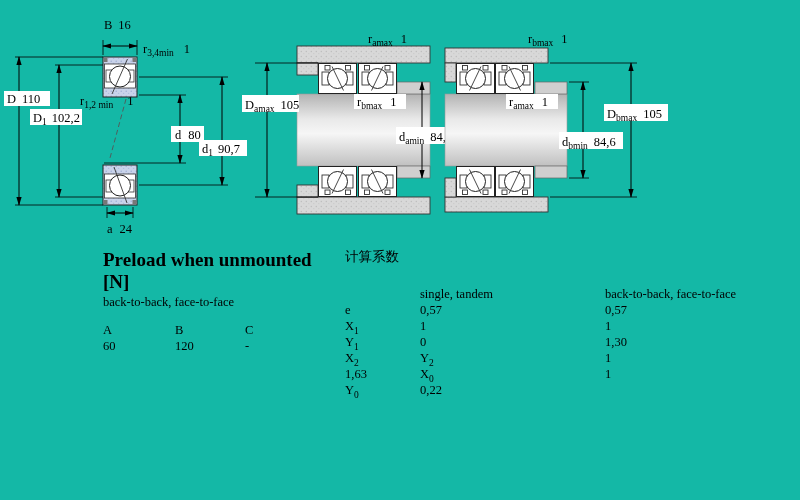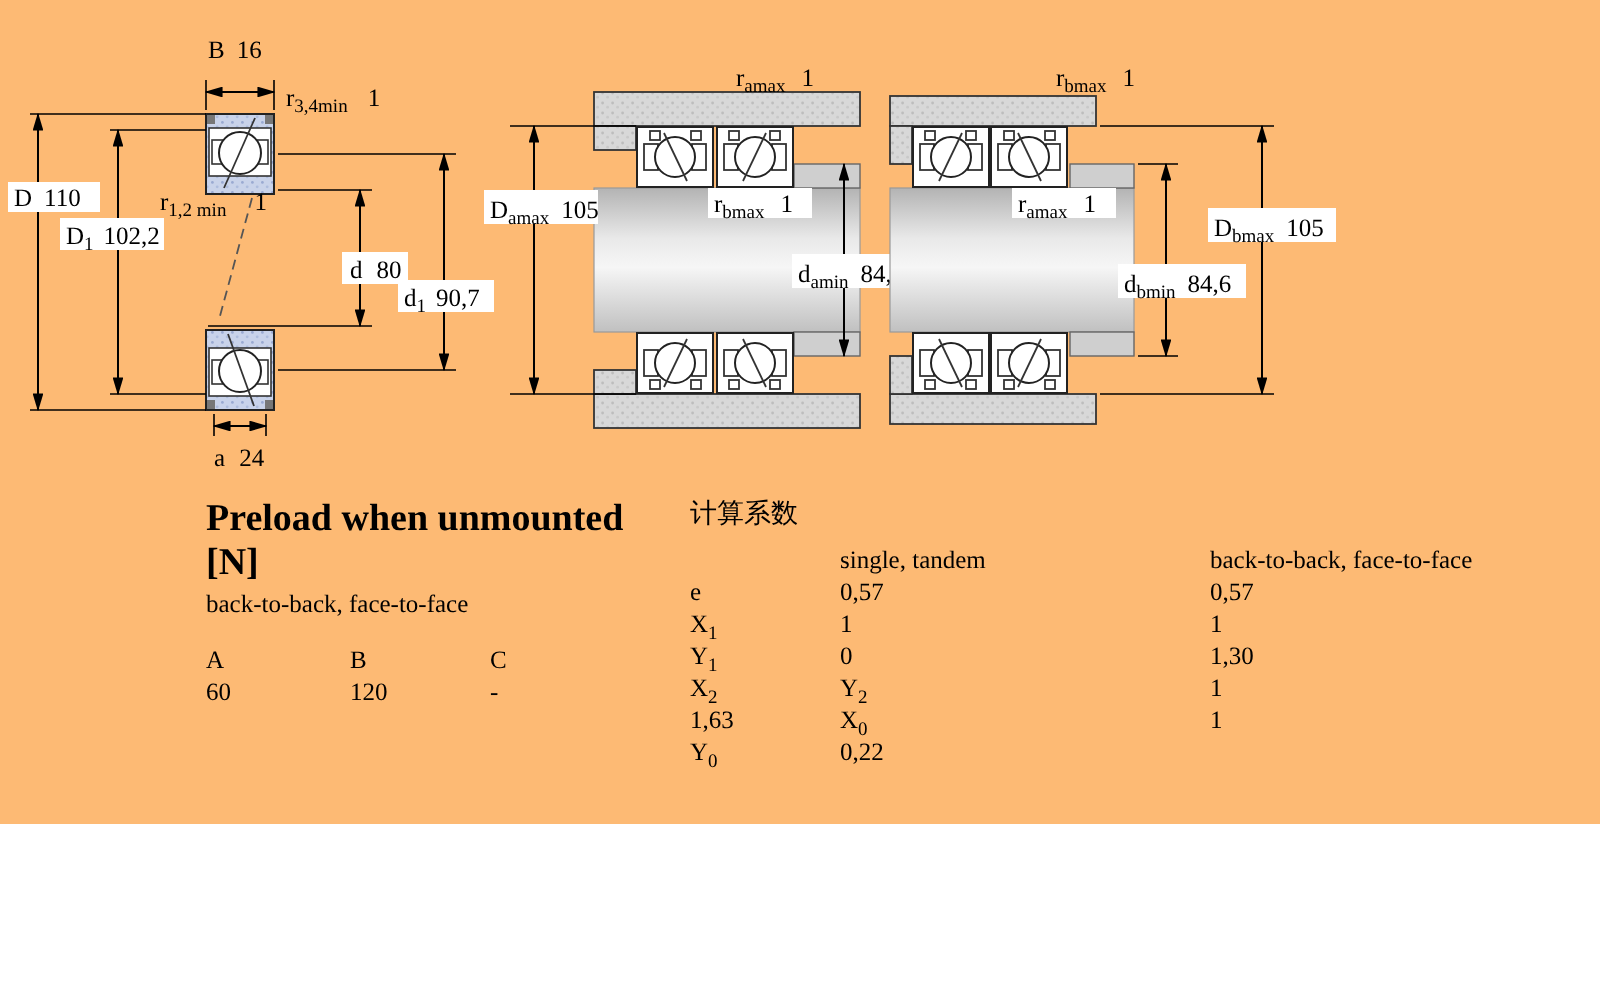--- a/index.html
+++ b/index.html
@@ -1,30 +1,30 @@
 <!DOCTYPE html>
 <html><head>
 <meta charset="utf-8">
 <style>
   html,body{margin:0;padding:0;background:#fff;}
-  #page{position:relative;width:800px;height:412px;background:#fdba74;overflow:hidden;
+  #page{position:relative;width:800px;height:500px;background:#14b8a6;overflow:hidden;
         font-family:"Liberation Serif","DejaVu Serif",serif;color:#000;}
   #drawing{position:absolute;left:0;top:0;}
   svg text{font-family:"Liberation Serif","DejaVu Serif",serif;font-size:12.5px;fill:#000;}
   svg .sub{font-size:9.5px;}
   
   .preload{position:absolute;left:103px;top:249px;width:230px;}
   .preload-title{font-weight:bold;font-size:19px;}
   .preload-sub{font-size:12.5px;margin-top:2px;}
   .preload-grid{display:grid;grid-template-columns:72px 70px 60px;margin-top:12px;
                 font-size:12.5px;line-height:16px;}
   
   .factors{position:absolute;left:345px;top:248px;width:420px;}
   .factors-title{font-weight:normal;font-size:13.5px;}
-  .fgrid{display:grid;grid-template-columns:75px 185px 170px;margin-top:6px;
+  .fgrid{display:grid;grid-template-columns:75px 185px 170px;margin-top:20px;
          font-size:12.5px;line-height:16px;}
   .fgrid sub{font-size:9.5px;line-height:0;}
   .fcell{white-space:nowrap;}
 </style>
 </head>
 <body>
 <div id="page">
 
 <svg id="drawing" width="800" height="245" viewBox="0 0 800 245">
   <defs>

